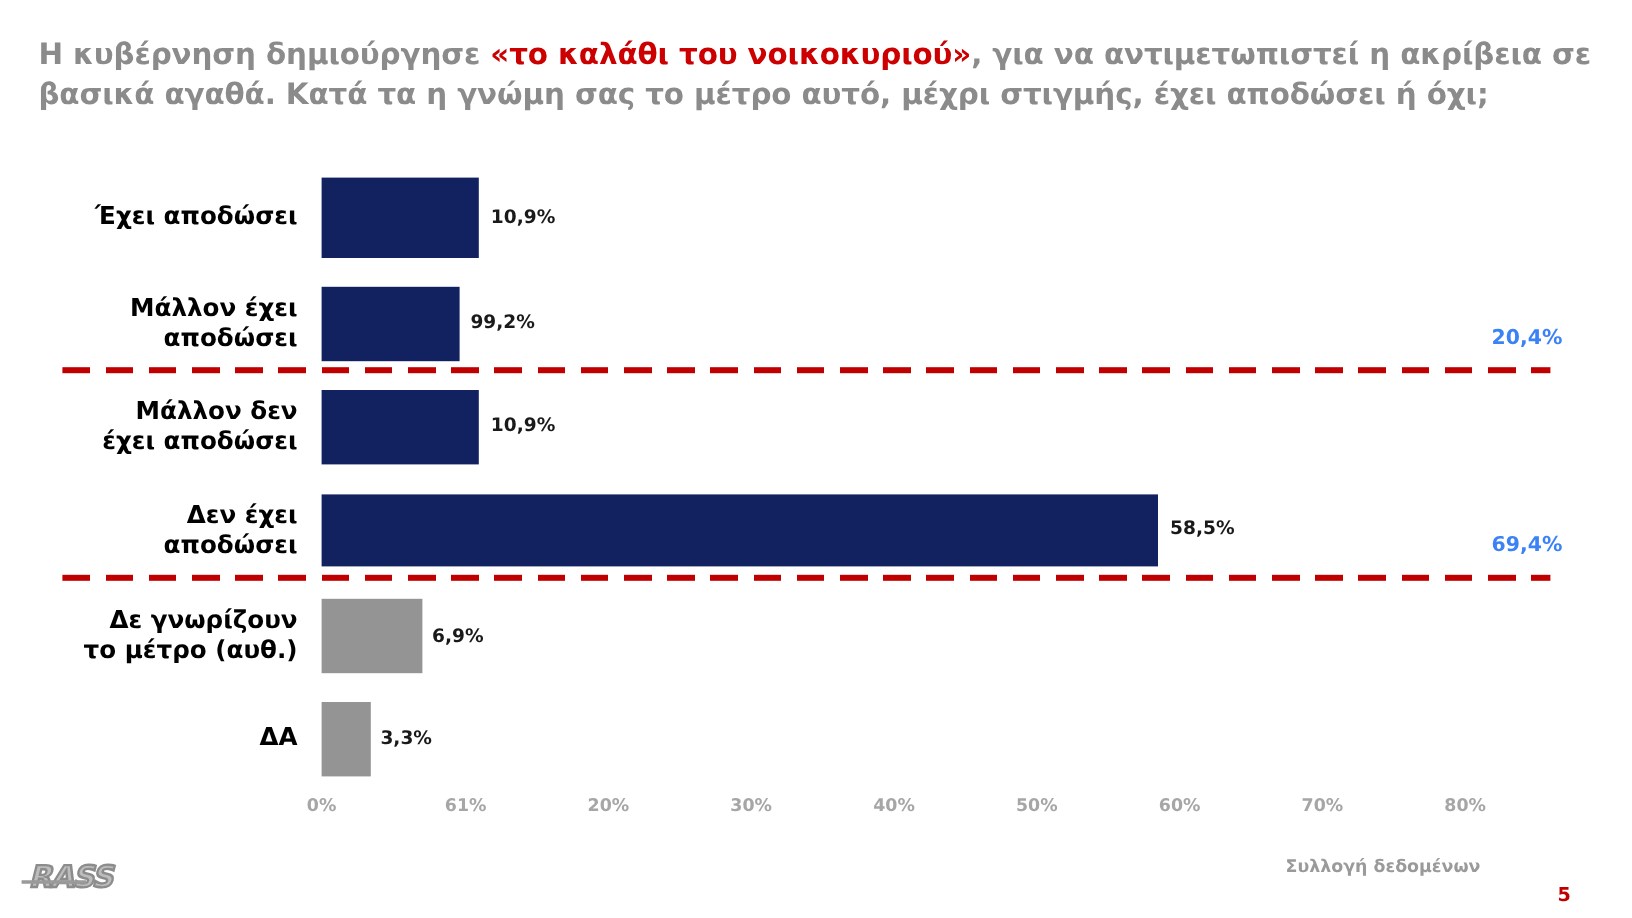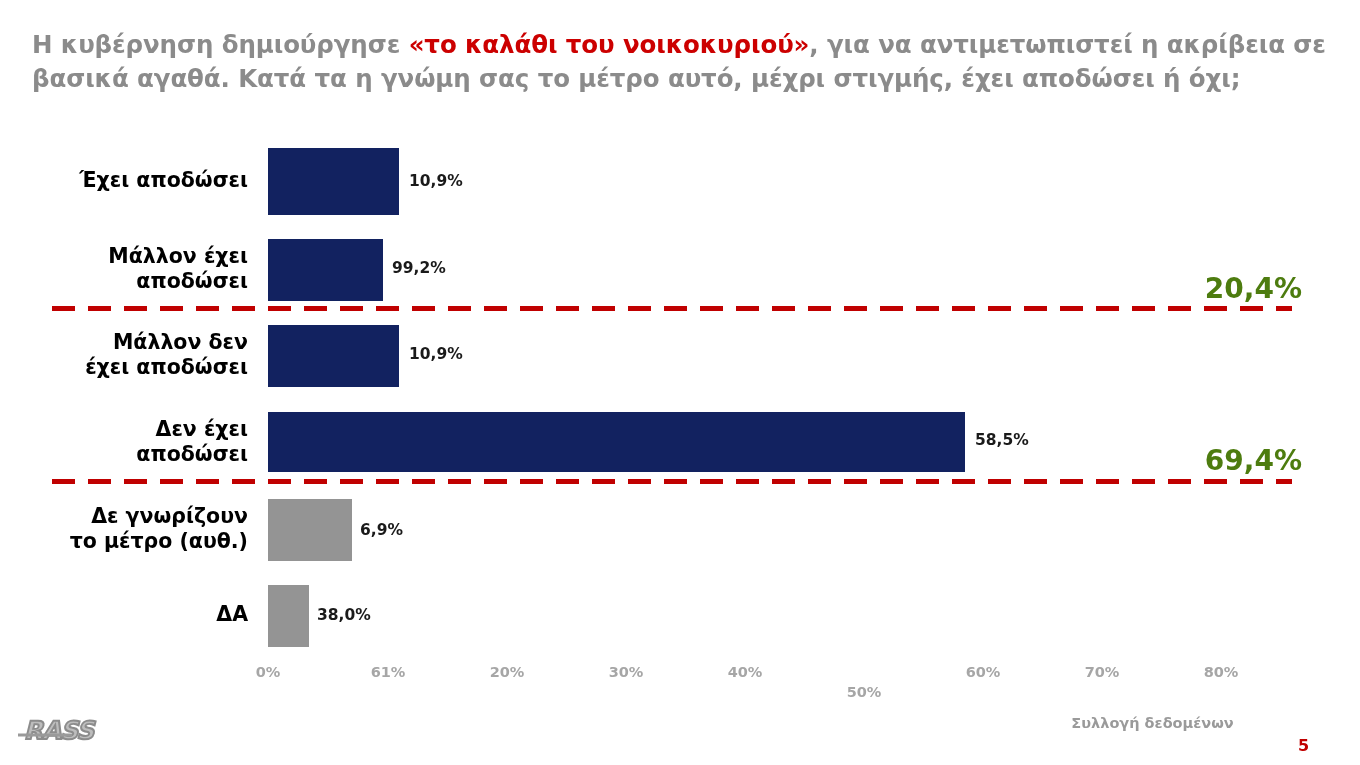--- a/index.html
+++ b/index.html
@@ -87,23 +87,23 @@
       #c00000 0px,
       #c00000 23px,
       rgba(255,255,255,0) 23px,
       rgba(255,255,255,0) 36px
     );
   }
 
   .sum-label {
     position: absolute;
     right: 58px;
-    font-size: 28px;
-    font-weight: bold;
-    color: #4d7c0f;
+    font-size: 17px;
+    font-weight: bold;
+    color: #3b82f6;
     white-space: nowrap;
   }
 
   
   .axis {
     position: absolute;
     left: 0;
     top: 664px;
     width: 1360px;
     height: 26px;
@@ -194,30 +194,30 @@
   <div class="row">
     <div class="cat-label" style="top:504px;">Δε γνωρίζουν
 το μέτρο (αυθ.)</div>
     <div class="bar gray" style="top:499px;height:60px;width:82px;"></div>
     <div class="bar-value" style="left:360px;top:521px;">6,9%</div>
   </div>
 
   <div class="row">
     <div class="cat-label" style="top:602px;">ΔΑ</div>
     <div class="bar gray" style="top:585px;height:60px;width:39px;"></div>
-    <div class="bar-value" style="left:317px;top:606px;">38,0%</div>
+    <div class="bar-value" style="left:317px;top:606px;">3,3%</div>
   </div>
 
   <div class="axis">
     <div class="tick" style="left:268px;">0%</div>
     <div class="tick" style="left:388px;">61%</div>
     <div class="tick" style="left:507px;">20%</div>
     <div class="tick" style="left:626px;">30%</div>
     <div class="tick" style="left:745px;">40%</div>
-    <div class="tick" style="left:864px;margin-top:20px;">50%</div>
+    <div class="tick" style="left:864px;">50%</div>
     <div class="tick" style="left:983px;">60%</div>
     <div class="tick" style="left:1102px;">70%</div>
     <div class="tick" style="left:1221px;">80%</div>
   </div>
 </div>
 
 <div class="footer-logo">
   <svg width="120" height="34" viewBox="0 0 120 34">
     <g transform="skewX(-14)">
       <text x="14" y="25" font-family="'DejaVu Sans','Liberation Sans',sans-serif" font-size="25" font-weight="bold" fill="#bdbdbd" stroke="#8c8c8c" stroke-width="2" letter-spacing="-1">RASS</text>

